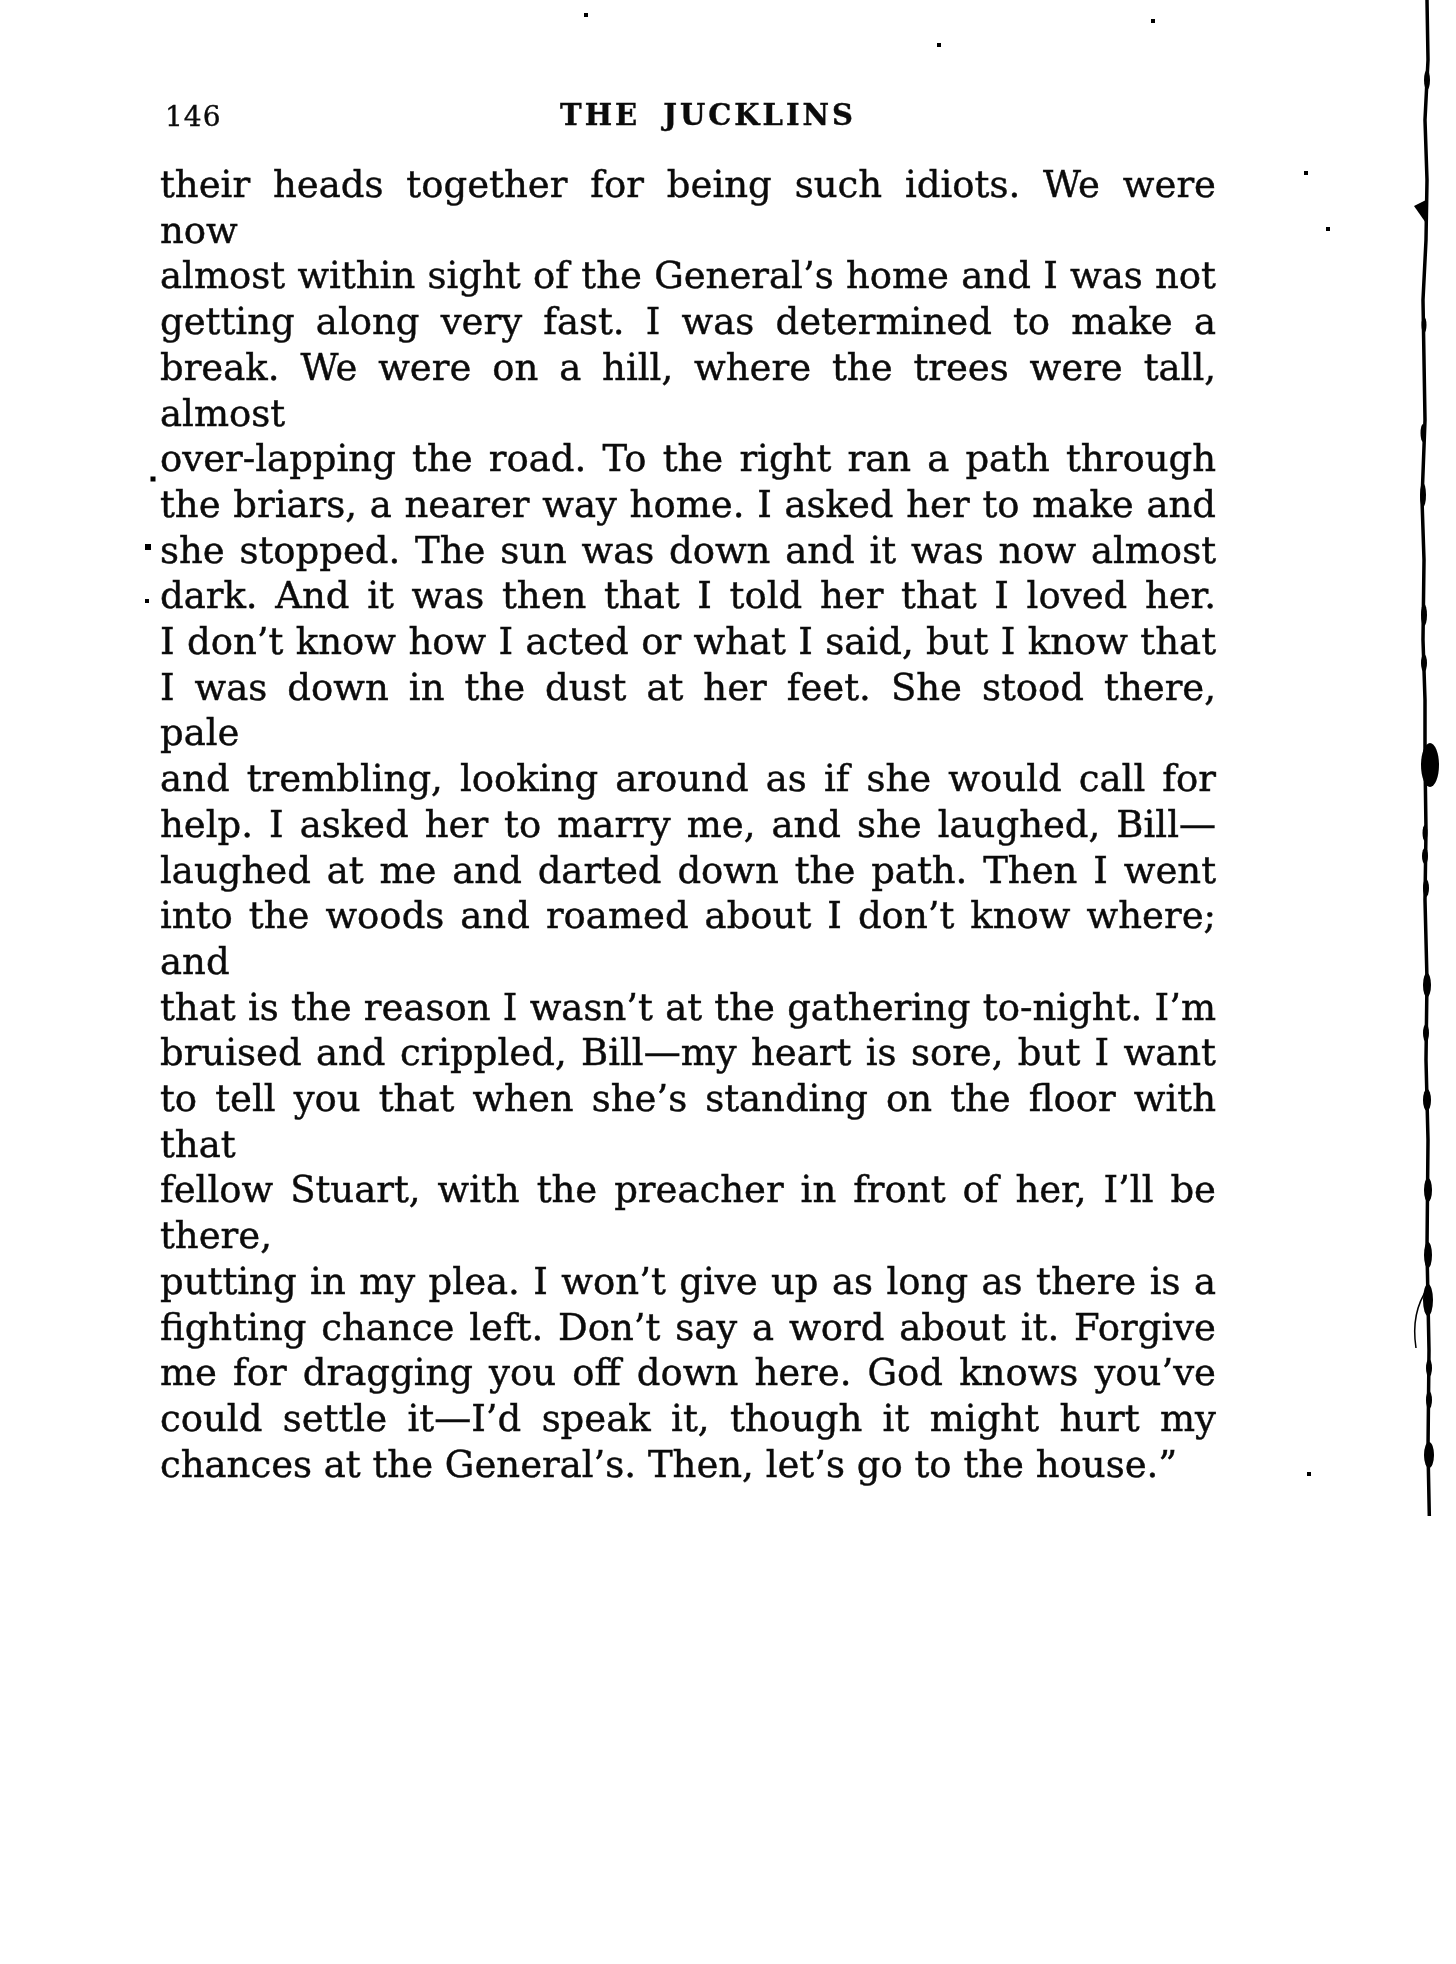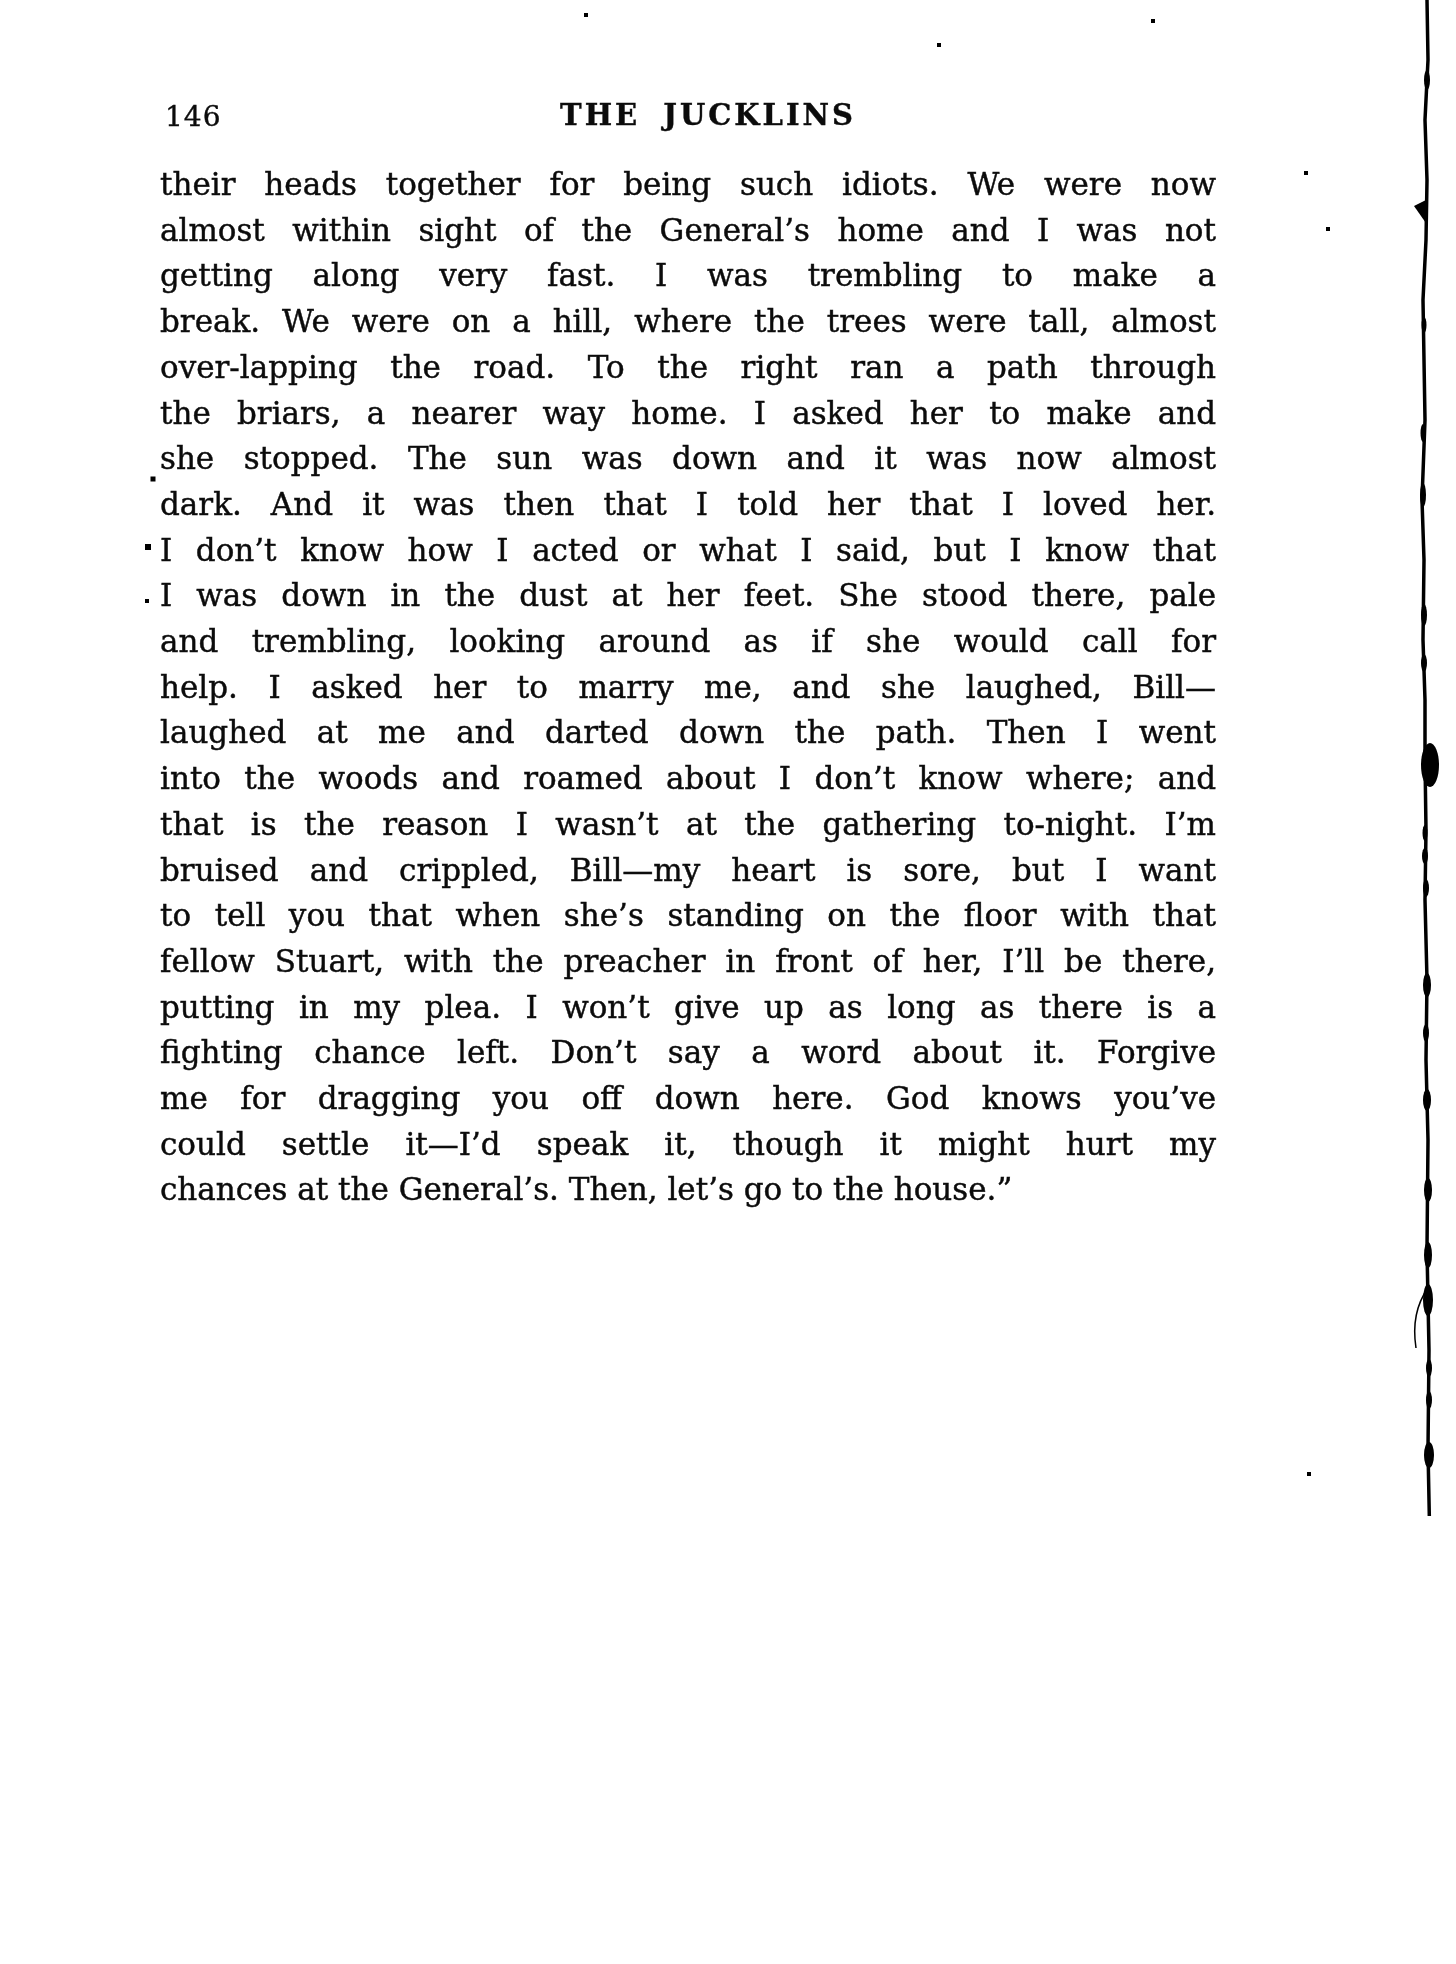--- a/index.html
+++ b/index.html
@@ -39,21 +39,21 @@
     -webkit-text-stroke: 0.4px #111;
   }
   
   .text-block {
     position: absolute;
     left: 160px;
     top: 162px;
     width: 1056px;
   }
   .line {
-    font-size: 31px;
+    font-size: 37px;
     line-height: 45.7px;
     text-align: justify;
     text-align-last: justify;
     white-space: normal;
     -webkit-text-stroke: 0.45px #111;
   }
   .line.last {
     text-align-last: left;
   }
   
@@ -107,21 +107,21 @@
 <body>
 
 <div class="page">
 
   <span class="folio">146</span>
   <span class="running-title">THE JUCKLINS</span>
 
   <div class="text-block">
     <div class="line">their heads together for being such idiots.  We were now</div>
     <div class="line">almost within sight of the General’s home and I was not</div>
-    <div class="line">getting along very fast.  I was trembling to make a</div>
+    <div class="line">getting along very fast.  I was determined to make a</div>
     <div class="line">break.  We were on a hill, where the trees were tall, almost</div>
     <div class="line">over-lapping the road.  To the right ran a path through</div>
     <div class="line">the briars, a nearer way home.  I asked her to make and</div>
     <div class="line">she stopped.  The sun was down and it was now almost</div>
     <div class="line">dark.  And it was then that I told her that I loved her.</div>
     <div class="line">I don’t know how I acted or what I said, but I know that</div>
     <div class="line">I was down in the dust at her feet.  She stood there, pale</div>
     <div class="line">and trembling, looking around as if she would call for</div>
     <div class="line">help.  I asked her to marry me, and she laughed, Bill—</div>
     <div class="line">laughed at me and darted down the path.  Then I went</div>

